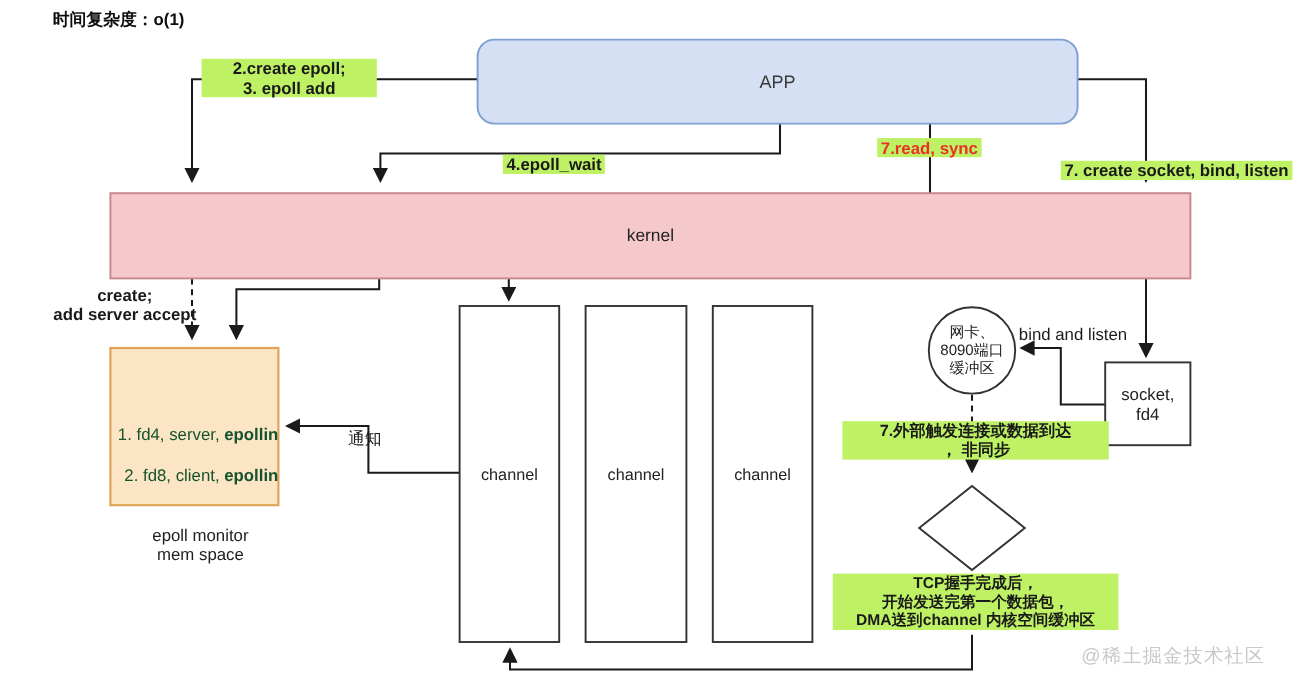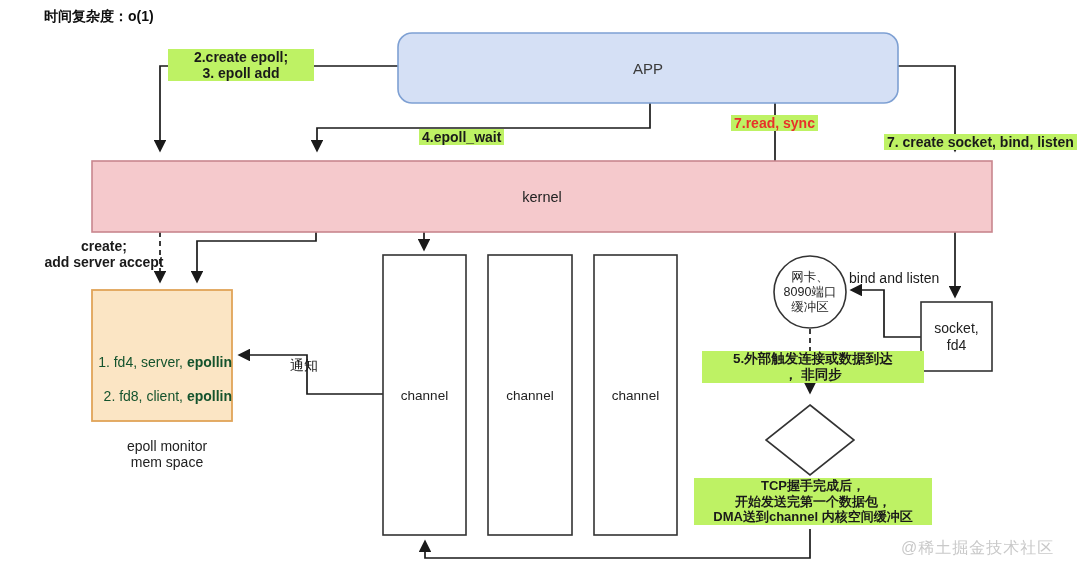--- a/index.html
+++ b/index.html
@@ -103,21 +103,21 @@
   <div class="lbl bold whitebg" style="left:884px;top:134px;">7. create socket, bind, listen</div>
 
   <div class="lbl bold center" style="left:24px;top:238px;width:160px;">create;
 add server accept</div>
 
 
   <div class="lbl" style="left:290px;top:357px;">通知</div>
 
   <div class="lbl" style="left:849px;top:270px;">bind and listen</div>
 
-  <div class="lbl bold center whitebg" style="left:702px;top:351px;width:216px;font-size:13.5px;line-height:16px;">5.外部触发连接或数据到达
+  <div class="lbl bold center whitebg" style="left:702px;top:351px;width:216px;font-size:13.5px;line-height:16px;">7.外部触发连接或数据到达
 ， 非同步</div>
 
   <div class="lbl bold center whitebg" style="left:694px;top:478px;width:232px;font-size:13px;line-height:15.5px;">TCP握手完成后，
 开始发送完第一个数据包，
 DMA送到channel 内核空间缓冲区</div>
 
   <div class="lbl gray" style="left:901px;top:540px;">@稀土掘金技术社区</div>
 
 </div>
 

